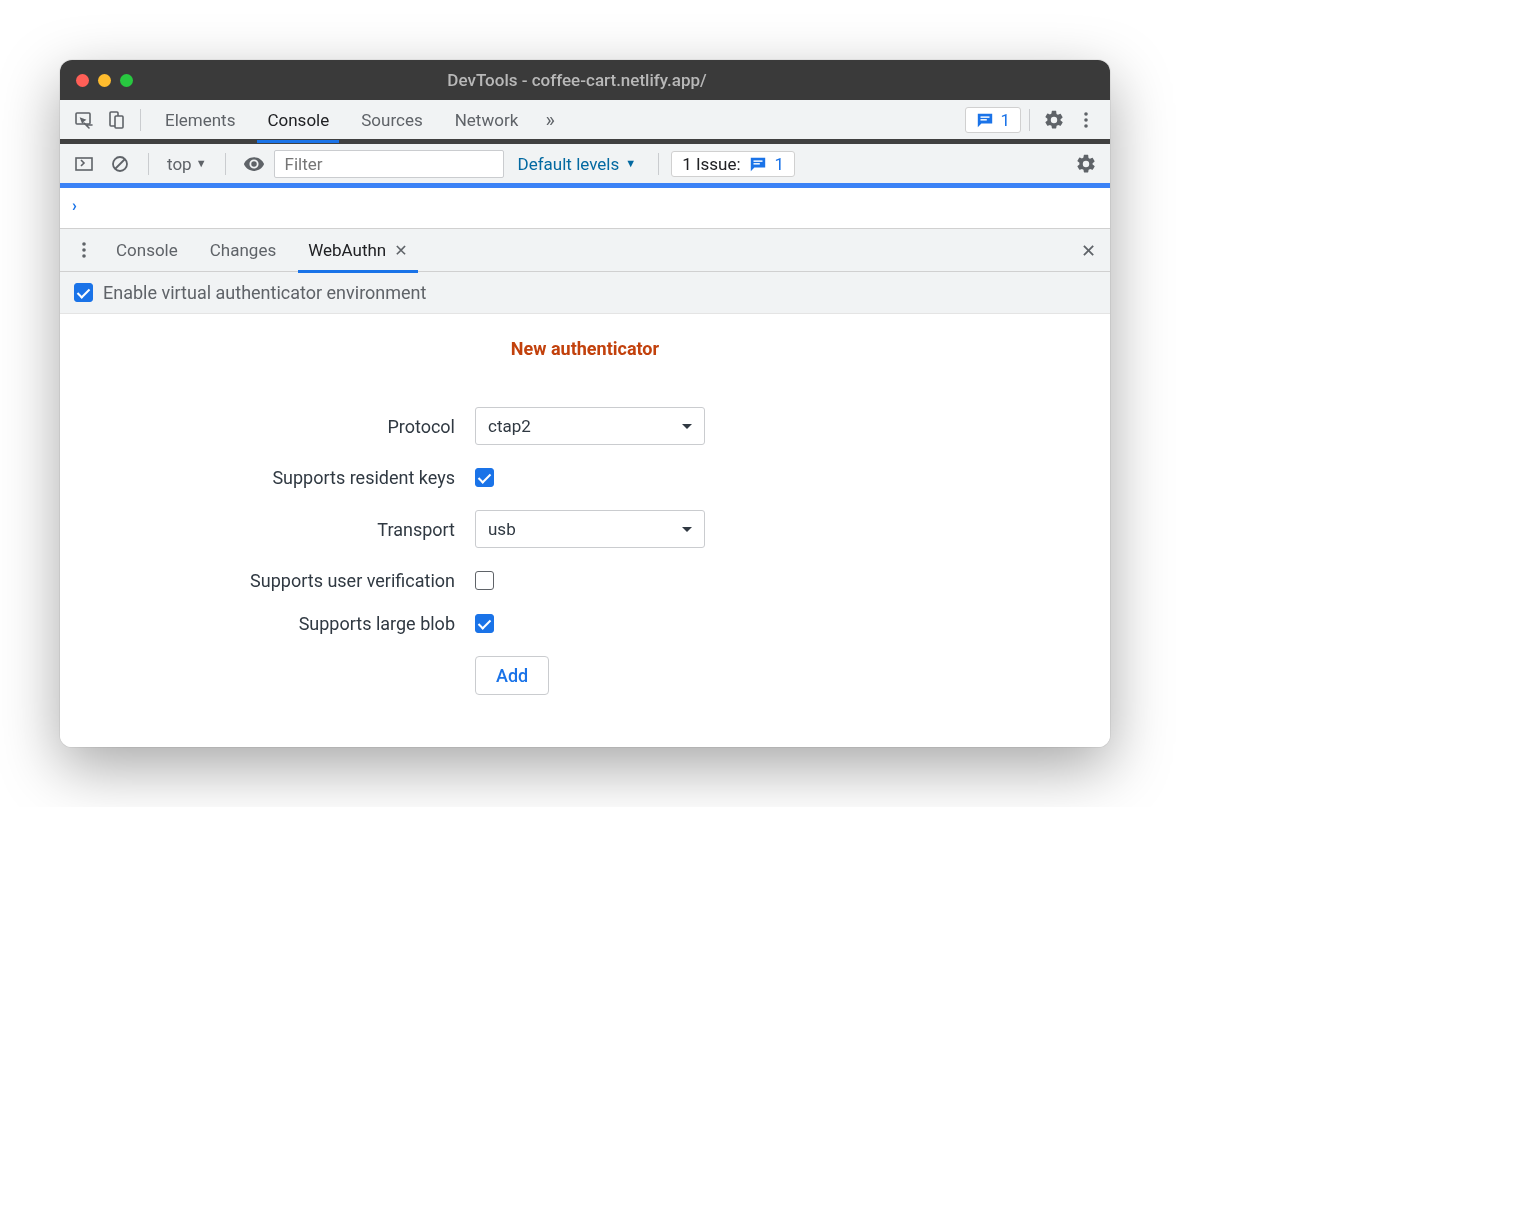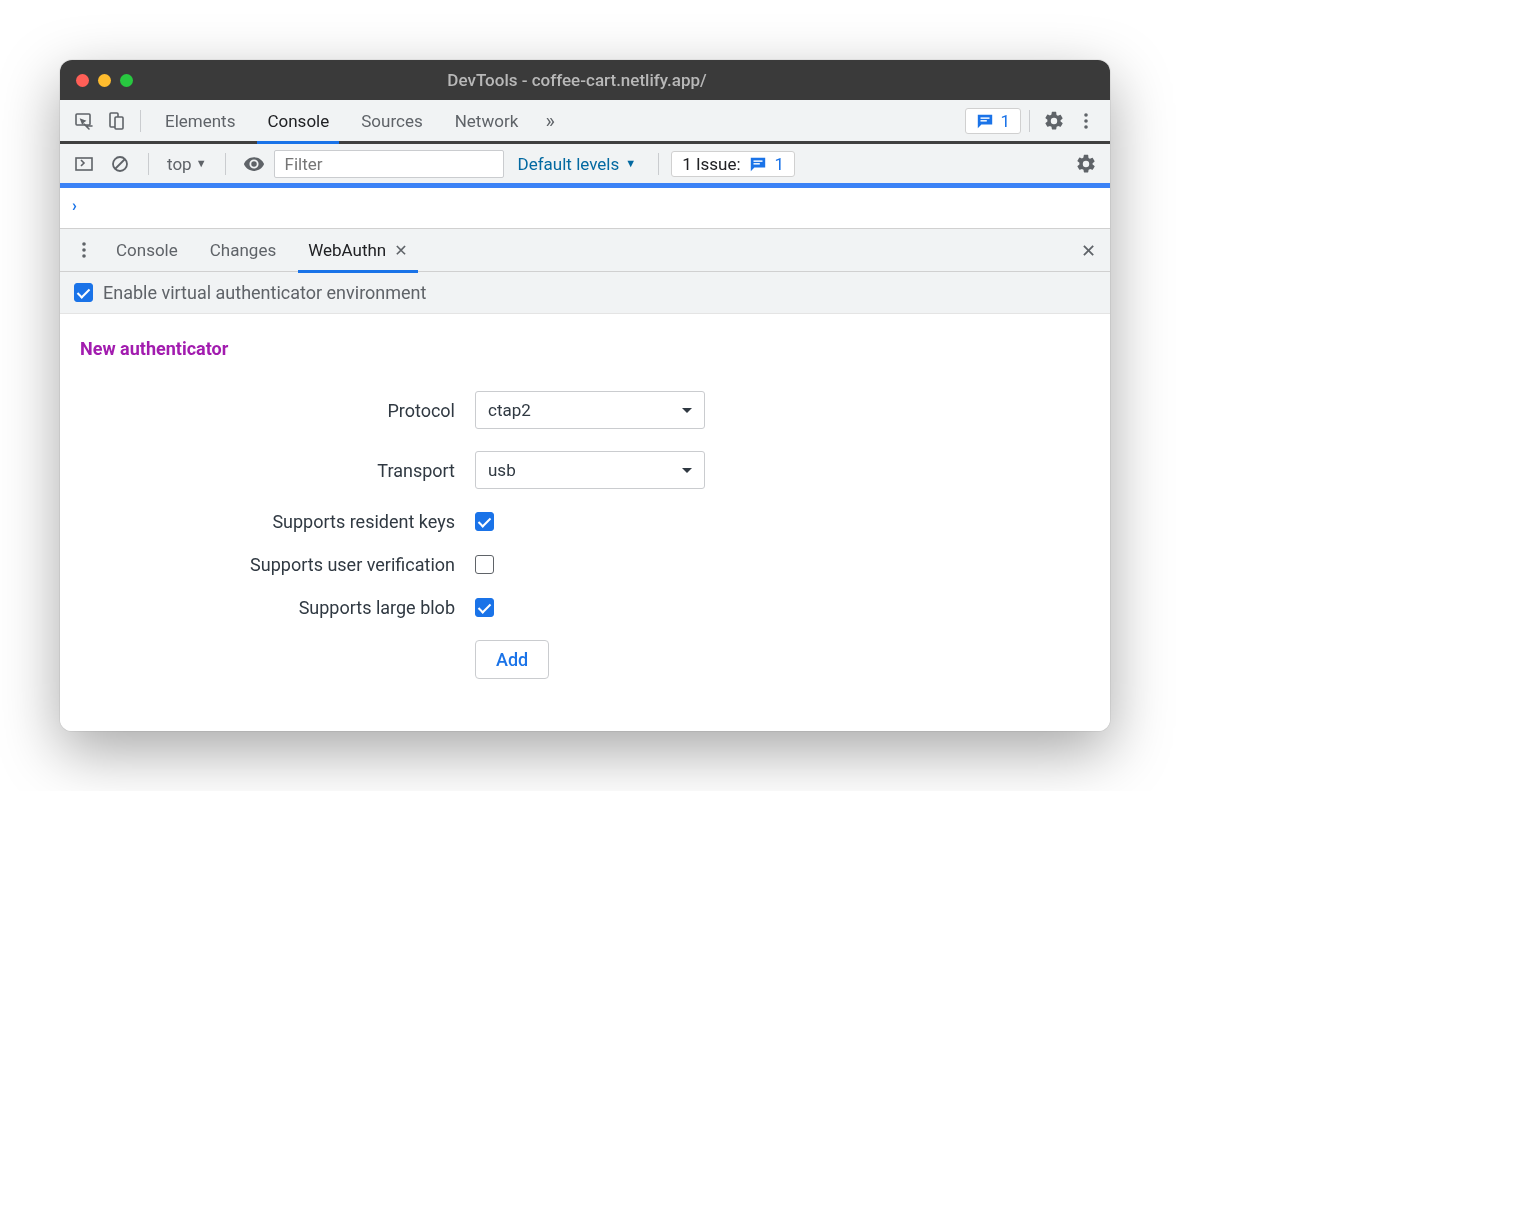--- a/index.html
+++ b/index.html
@@ -31,21 +31,21 @@
     color: #b8b8b8;
     font-size: 17px;
     font-weight: 500;
     pointer-events: none;
   }
   .main-tabs {
     background: #f1f3f4;
     display: flex;
     align-items: center;
     height: 44px;
-    border-bottom: 3px solid #404040;
+    border-bottom: 5px solid #404040;
     padding: 0 8px;
   }
   .icon-btn {
     width: 32px; height: 32px;
     display: flex; align-items: center; justify-content: center;
     color: #5f6368;
     cursor: pointer;
     border-radius: 2px;
   }
   .vsep { width: 1px; height: 22px; background: #cacccf; margin: 0 8px; }
@@ -199,22 +199,23 @@
     margin-top: -2px;
   }
 
   .panel-body {
     padding: 24px 20px 30px 20px;
     background: #fff;
   }
   .section-title {
     font-size: 18px;
     font-weight: 700;
-    color: #a21caf;
-    margin-bottom: 32px;
+    color: #c2410c;
+    margin-bottom: 48px;
+    text-align: center;
   }
   .form-row {
     display: flex;
     align-items: center;
     margin-bottom: 22px;
   }
   .form-label {
     width: 395px;
     text-align: right;
     padding-right: 20px;
@@ -404,51 +405,51 @@
       <div class="form-label">Protocol</div>
       <div class="form-control">
         <div class="select">
           <span>ctap2</span>
           <span class="caret"></span>
         </div>
       </div>
     </div>
 
     <div class="form-row">
+      <div class="form-label">Supports resident keys</div>
+      <div class="form-control">
+        <div class="checkbox checked"></div>
+      </div>
+    </div>
+
+    <div class="form-row">
       <div class="form-label">Transport</div>
       <div class="form-control">
         <div class="select">
           <span>usb</span>
           <span class="caret"></span>
         </div>
       </div>
     </div>
 
     <div class="form-row">
-      <div class="form-label">Supports resident keys</div>
+      <div class="form-label">Supports user verification</div>
+      <div class="form-control">
+        <div class="checkbox"></div>
+      </div>
+    </div>
+
+    <div class="form-row">
+      <div class="form-label">Supports large blob</div>
       <div class="form-control">
         <div class="checkbox checked"></div>
       </div>
     </div>
 
     <div class="form-row">
-      <div class="form-label">Supports user verification</div>
-      <div class="form-control">
-        <div class="checkbox"></div>
-      </div>
-    </div>
-
-    <div class="form-row">
-      <div class="form-label">Supports large blob</div>
-      <div class="form-control">
-        <div class="checkbox checked"></div>
-      </div>
-    </div>
-
-    <div class="form-row">
       <div class="form-label"></div>
       <div class="form-control">
         <button class="add-btn">Add</button>
       </div>
     </div>
 
   </div>
 
 </div>
 

